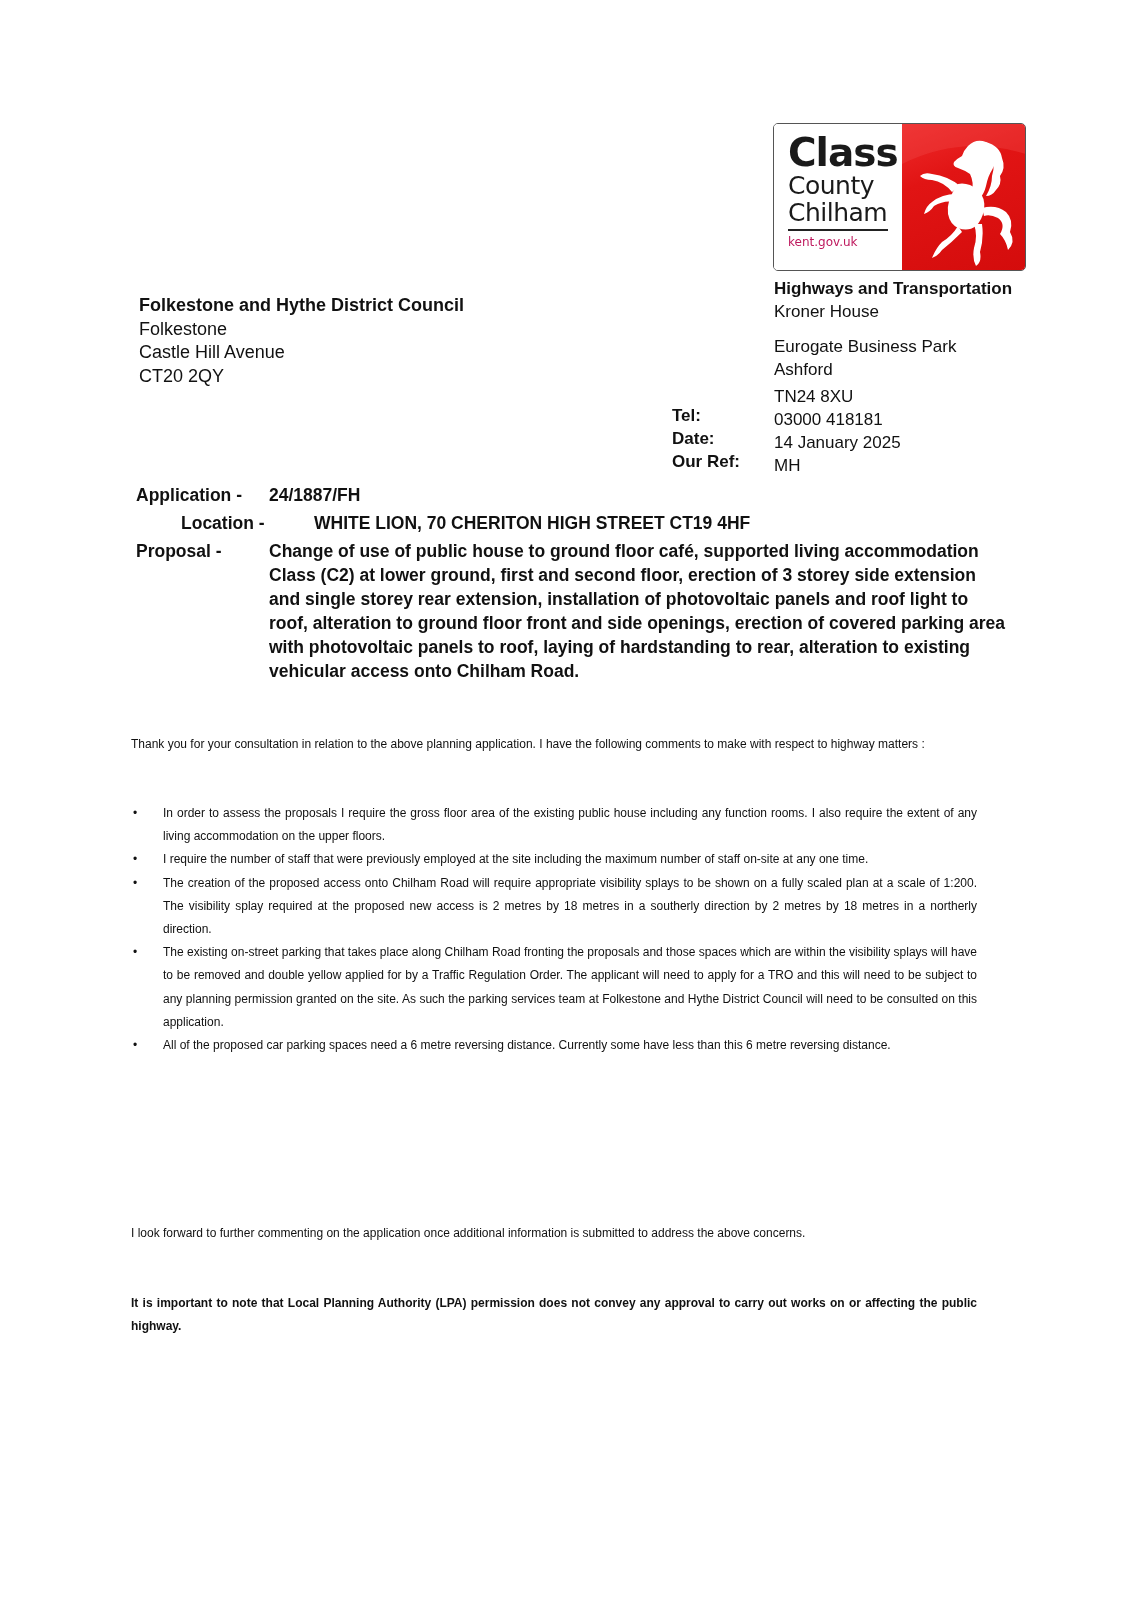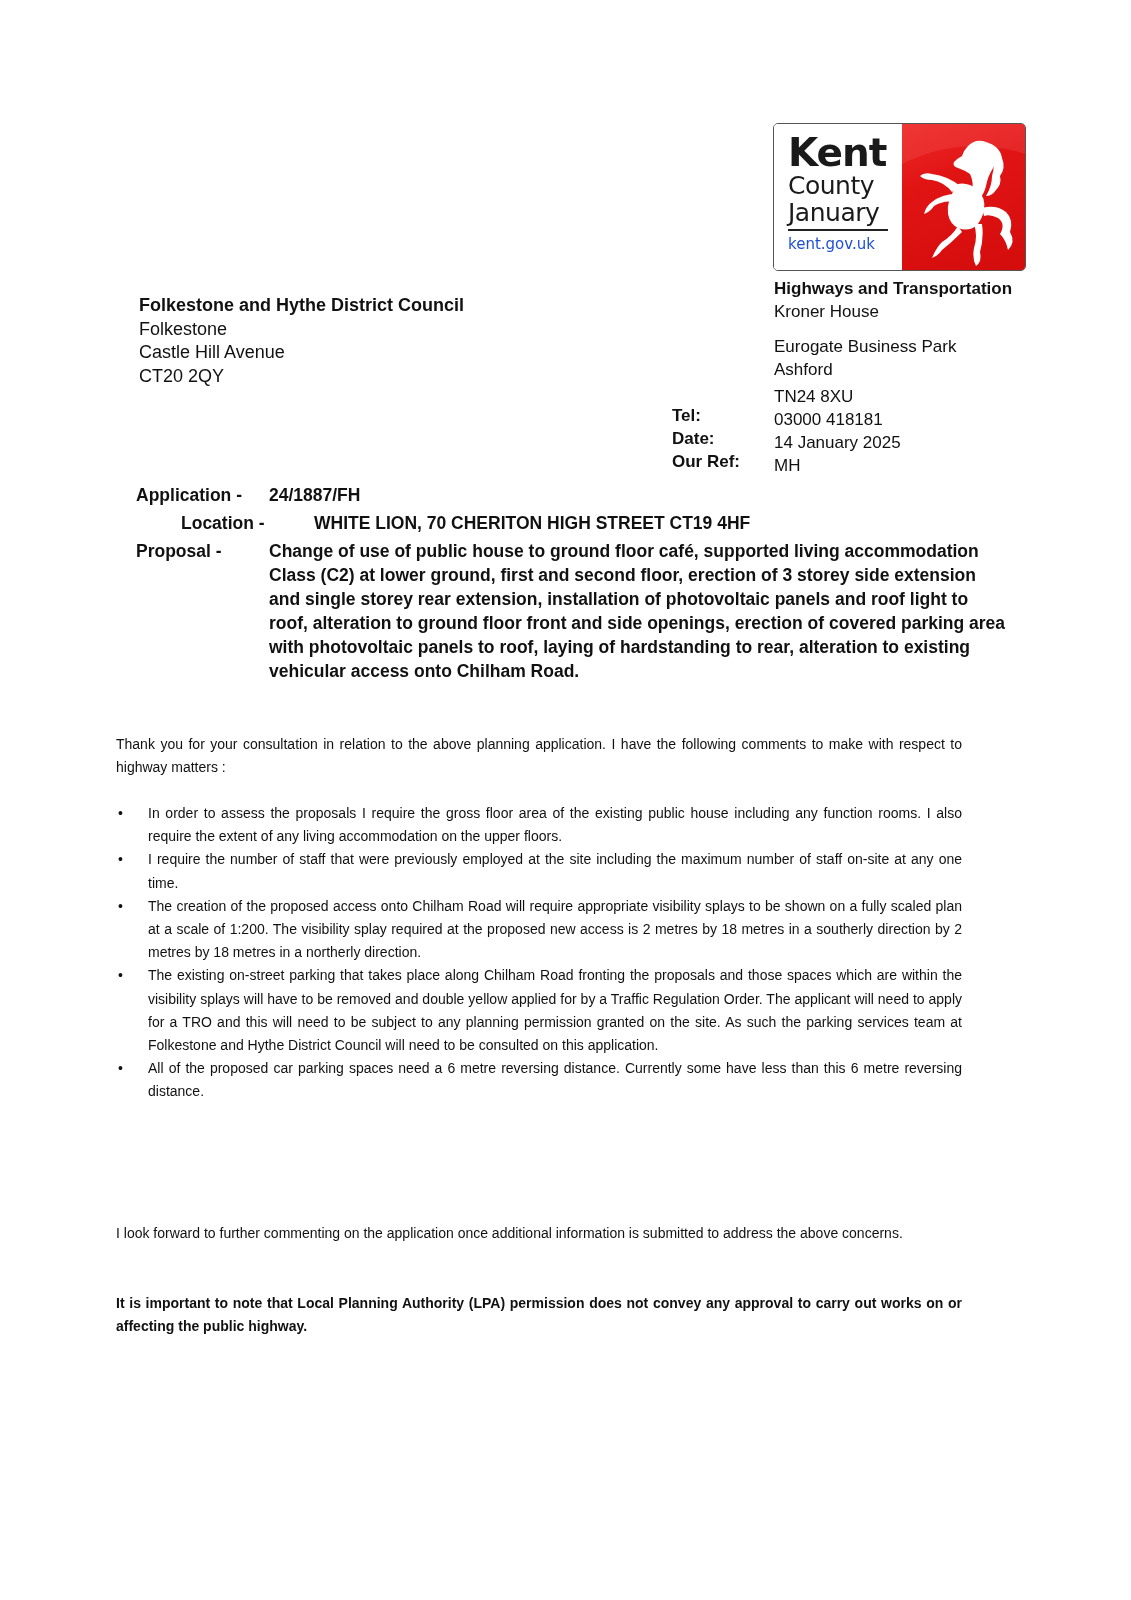--- a/index.html
+++ b/index.html
@@ -5,21 +5,21 @@
   html, body { margin: 0; padding: 0; background: #ffffff; }
   body { width: 1131px; height: 1600px; position: relative; overflow: hidden; color: #111; font-family: "Liberation Sans", sans-serif; }
   .abs { position: absolute; }
 
   
   .logo { left: 773px; top: 123px; width: 253px; height: 148px; border: 1.5px solid #555; border-radius: 5px; overflow: hidden; display: flex; box-sizing: border-box; }
   .logo-left { width: 128px; background: #fff; padding: 10px 0 0 14px; box-sizing: border-box; }
   .logo-kent { font-family: "DejaVu Sans", sans-serif; font-weight: bold; font-size: 39px; line-height: 38px; letter-spacing: -1px; color: #1a1a1a; }
   .logo-county, .logo-council { font-family: "DejaVu Sans", sans-serif; font-size: 25px; line-height: 27px; color: #1a1a1a; letter-spacing: -0.5px; }
   .logo-rule { width: 100px; height: 2px; background: #222; margin: 3px 0 4px 0; }
-  .logo-url { font-family: "DejaVu Sans", sans-serif; font-size: 15px; color: #1d4ed8; }
+  .logo-url { font-family: "DejaVu Sans", sans-serif; font-size: 12px; color: #be185d; }
   .logo-right { flex: 1; background: linear-gradient(160deg, #ef2b2b 0%, #e11414 35%, #d40c0c 100%); position: relative; }
 
   .t15 { font-size: 17px; line-height: 23px; }
   .bold { font-weight: bold; }
 
   
   .sender { left: 774px; top: 277px; }
   .sender div { white-space: nowrap; }
   .labels { left: 672px; top: 398px; width: 90px; text-align: left; margin-top: 6px; }
   .labels div { white-space: nowrap; }
@@ -27,36 +27,36 @@
   
   .recipient { left: 139px; top: 294px; font-size: 18px; line-height: 23.5px; }
 
   
   .app-block { left: 136px; top: 483px; width: 870px; font-size: 17.5px; line-height: 24px; font-weight: bold; }
   .app-row { display: flex; }
   .app-label { width: 133px; flex-shrink: 0; white-space: nowrap; }
   .app-value { flex: 1; }
   .app-row.proposal .app-value { width: 735px; }
 
-  .body-text { left: 116px; width: 846px; font-size: 14px; line-height: 23.2px; text-align: justify; }
+  .body-text { left: 131px; width: 846px; font-size: 12px; line-height: 23.2px; text-align: justify; }
   .intro { top: 733px; }
   .bullets { top: 802px; margin: 0; padding: 0; list-style: none; }
   .bullets li { position: relative; padding-left: 32px; text-align: justify; }
   .bullets li .dot { position: absolute; left: 2px; top: 0; }
   .closing { top: 1222px; }
   .note { top: 1292px; font-weight: bold; }
 </style>
 </head>
 <body>
 
 <div class="abs logo">
   <div class="logo-left">
-    <div class="logo-kent">Kent</div>
+    <div class="logo-kent">Class</div>
     <div class="logo-county">County</div>
-    <div class="logo-council">January</div>
+    <div class="logo-council">Chilham</div>
     <div class="logo-rule"></div>
     <div class="logo-url">kent.gov.uk</div>
   </div>
   <div class="logo-right">
     <svg width="124" height="146" viewBox="0 0 124 146" style="position:absolute;left:0;top:0;">
       <path d="M0 0 L124 0 L124 30 Q60 10 0 40 Z" fill="#f04a4a" opacity="0.35"></path>
       <g fill="#ffffff">
 
         <path d="M66 22 Q74 14 84 18 Q92 22 92 30 Q95 38 90 46 Q86 52 84 62 Q82 70 78 74 L70 68 Q72 58 68 50 Q62 46 56 44 Q50 42 52 38 Q56 34 60 32 Q62 26 66 22 Z"></path>
 

